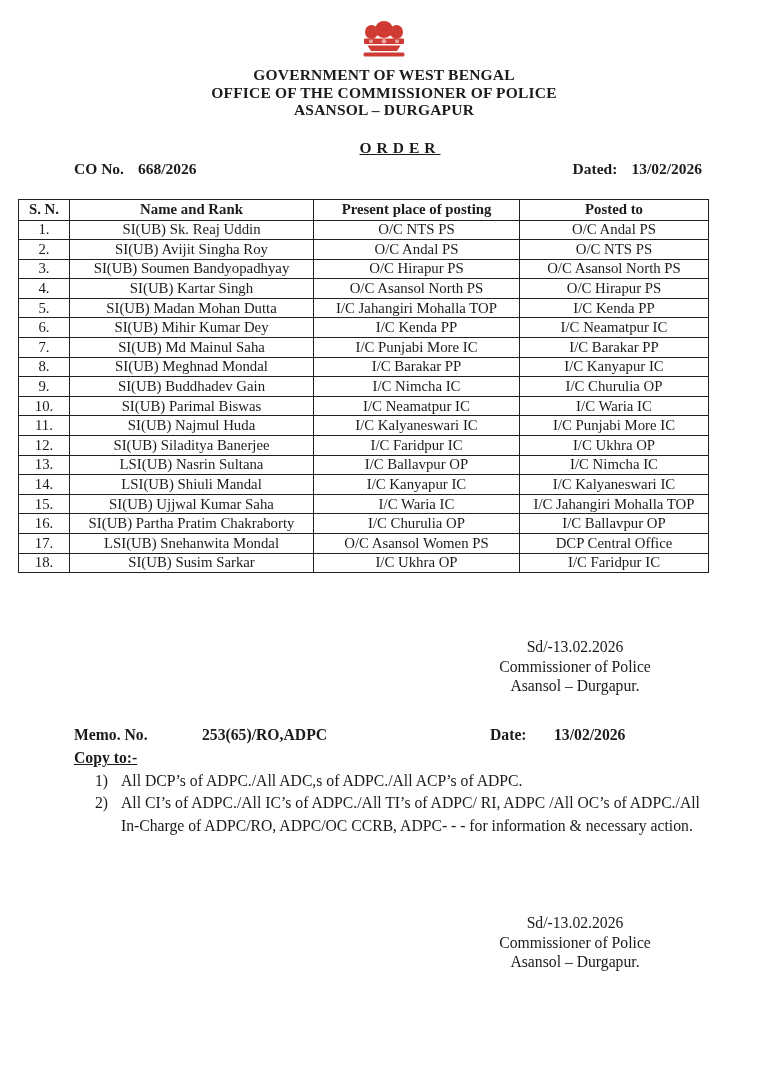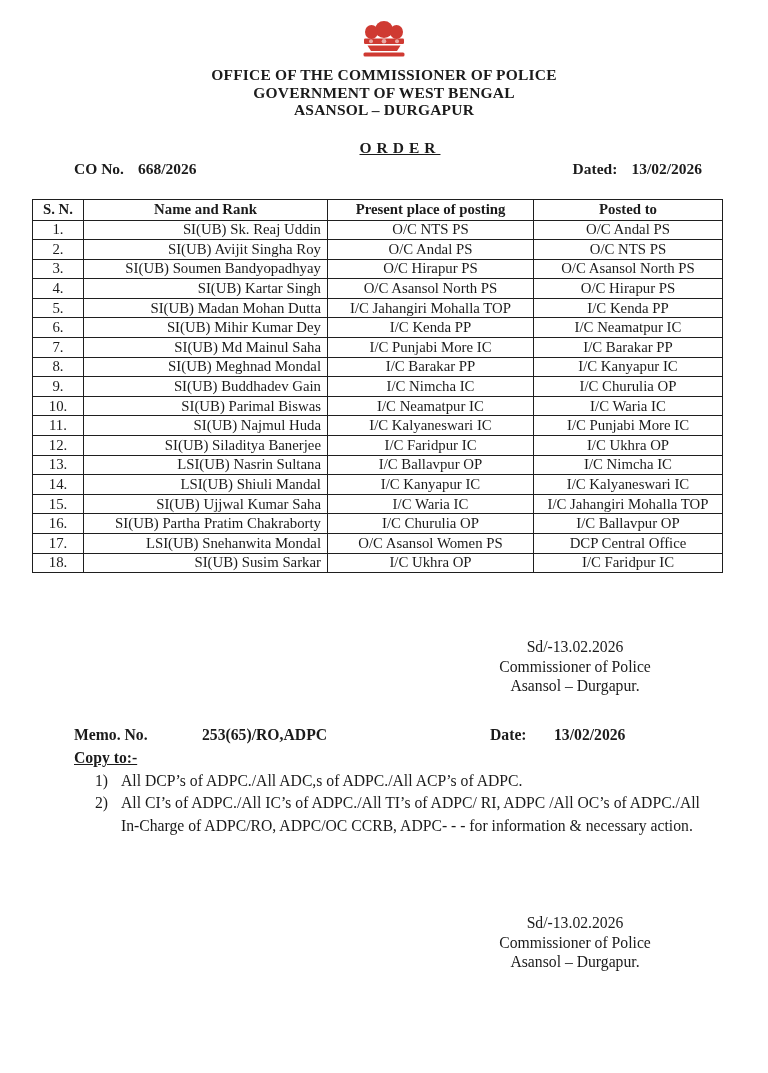--- a/index.html
+++ b/index.html
@@ -34,37 +34,37 @@
   .co-left .val, .co-right .val { margin-left:14px; }
   
   .order-body {
     margin:15px 60px 0 74px;
     font-size:15.7px; line-height:22.5px;
     text-align:justify;
     text-indent:48px;
   }
   
   table.order-table {
-    margin:21px 0 0 32px;
+    margin:21px 0 0 18px;
     border-collapse:collapse;
     width:690px;
     table-layout:fixed;
     font-size:14.8px;
   }
   table.order-table th, table.order-table td {
     border:1.4px solid #1f1f1f;
     padding:0px 6px;
     height:18.6px;
     line-height:17px;
     overflow:hidden;
     white-space:nowrap;
   }
   table.order-table th { font-weight:bold; text-align:center; height:20px; }
   td.center { text-align:center; }
-  td.left  { text-align:right; }
+  td.left  { text-align:center; }
   
   .sig-block {
     width:230px;
     margin:64px 78px 0 auto;
     text-align:center;
     font-weight:normal;
     font-size:15.7px; line-height:19.5px;
   }
   .sig-block-2 { margin-top:76px; }
   
@@ -117,22 +117,22 @@
           <circle cx="23" cy="21.2" r="2.3" fill="#ffffff" opacity="0.55"></circle>
           <circle cx="36" cy="21.2" r="2" fill="#ffffff" opacity="0.55"></circle>
           <path d="M6.5 25.5 h33 l-3.5 5.5 h-26 z"></path>
           <rect x="2.5" y="32.5" width="41" height="4" rx="1.5"></rect>
         </g>
       </svg>
     </span>
   </div>
 
   <div class="doc-header">
+    <div>GOVERNMENT OF WEST BENGAL</div>
     <div>OFFICE OF THE COMMISSIONER OF POLICE</div>
-    <div>GOVERNMENT OF WEST BENGAL</div>
     <div>ASANSOL – DURGAPUR</div>
   </div>
 
   <div class="order-title-wrap">
     <span class="order-title">ORDER</span>
   </div>
 
   <div class="co-row">
     <span class="co-left">
       <span>CO No.</span><span class="val">668/2026</span>

